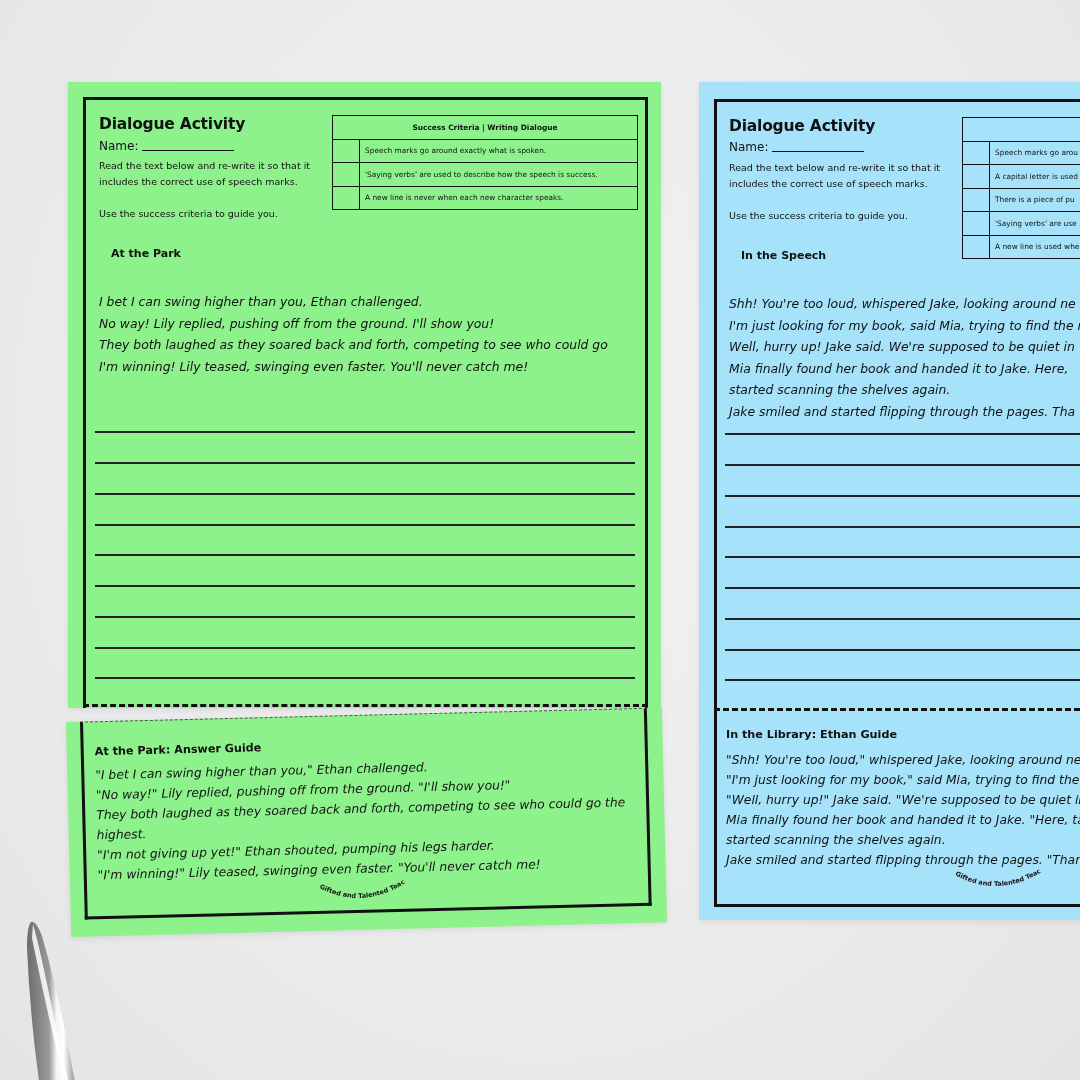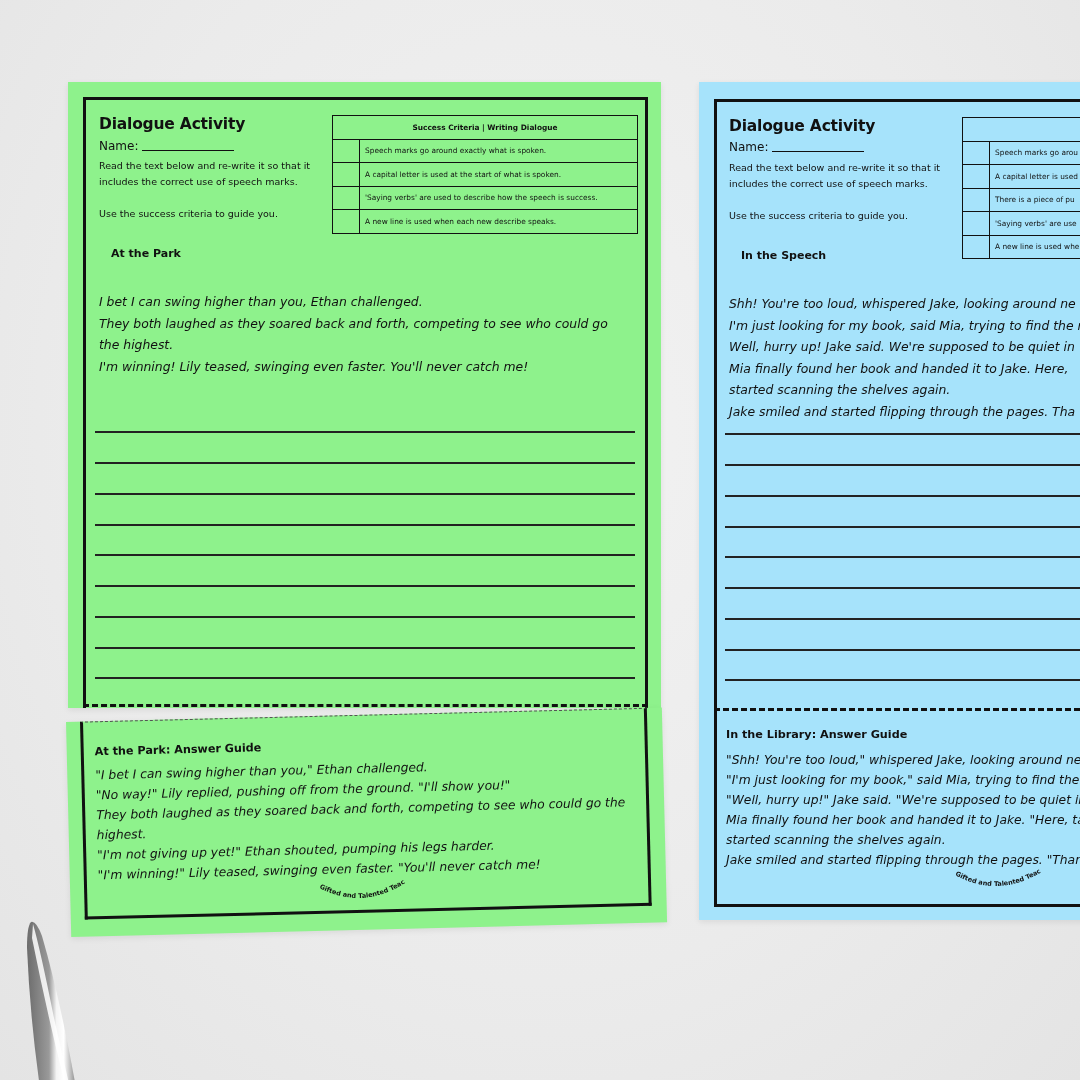--- a/index.html
+++ b/index.html
@@ -141,38 +141,34 @@
     <tbody>
         <tr>
           <th colspan="2">Success Criteria | Writing Dialogue</th>
         </tr>
     <tr>
           <td class="check"></td>
           <td>Speech marks go around exactly what is spoken.</td>
         </tr>
     <tr>
           <td class="check"></td>
-          <td>A capital letter is used at the start of what is spoken.</td>
-        </tr>
-    <tr>
-          <td class="check"></td>
           <td>'Saying verbs' are used to describe how the speech is success.</td>
         </tr>
     <tr>
           <td class="check"></td>
-          <td>A new line is used when each new describe speaks.</td>
+          <td>A new line is never when each new character speaks.</td>
         </tr>
   </tbody>
     </table>
 
   <div class="section-h" style="left:31px; top:165px;">At the Park</div>
   <div class="story" style="left:31px; top:186px;">
     <p>I bet I can swing higher than you, Ethan challenged.</p>
+    <p>No way! Lily replied, pushing off from the ground. I'll show you!</p>
     <p>They both laughed as they soared back and forth, competing to see who could go</p>
-    <p>the highest.</p>
     <p>I'm winning! Lily teased, swinging even faster. You'll never catch me!</p>
   </div>
 
   <div>
     <div class="write-line" style="left:27px; width:540px; top:349px;"></div>
     <div class="write-line" style="left:27px; width:540px; top:380px;"></div>
     <div class="write-line" style="left:27px; width:540px; top:411px;"></div>
     <div class="write-line" style="left:27px; width:540px; top:442px;"></div>
     <div class="write-line" style="left:27px; width:540px; top:472px;"></div>
     <div class="write-line" style="left:27px; width:540px; top:503px;"></div>
@@ -262,21 +258,21 @@
     <div class="write-line" style="left:26px; width:400px; top:382px;"></div>
     <div class="write-line" style="left:26px; width:400px; top:413px;"></div>
     <div class="write-line" style="left:26px; width:400px; top:444px;"></div>
     <div class="write-line" style="left:26px; width:400px; top:474px;"></div>
     <div class="write-line" style="left:26px; width:400px; top:505px;"></div>
     <div class="write-line" style="left:26px; width:400px; top:536px;"></div>
     <div class="write-line" style="left:26px; width:400px; top:567px;"></div>
     <div class="write-line" style="left:26px; width:400px; top:597px;"></div>
   </div>
 
-  <div class="answer-h" style="left:27px; top:646px;">In the Library: Answer Guide</div>
+  <div class="answer-h" style="left:27px; top:646px;">In the Library: Ethan Guide</div>
   <div class="answer" style="left:27px; top:668px;">
     <p>"Shh! You're too loud," whispered Jake, looking around nervo</p>
     <p>"I'm just looking for my book," said Mia, trying to find the right</p>
     <p>"Well, hurry up!" Jake said. "We're supposed to be quiet in he</p>
     <p>Mia finally found her book and handed it to Jake. "Here, take</p>
     <p>started scanning the shelves again.</p>
     <p>Jake smiled and started flipping through the pages. "Thanks!</p>
   </div>
   <div class="logo" style="left:252px; top:787px;">
     <svg viewBox="0 0 96 24">

